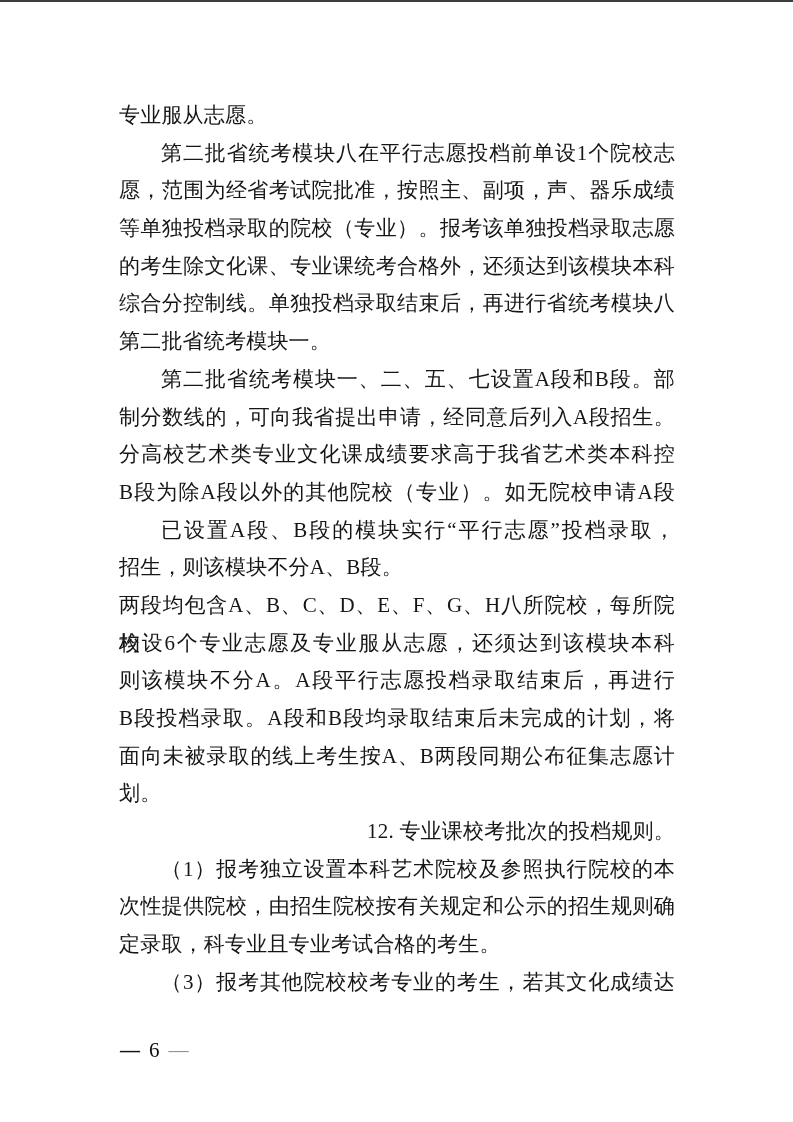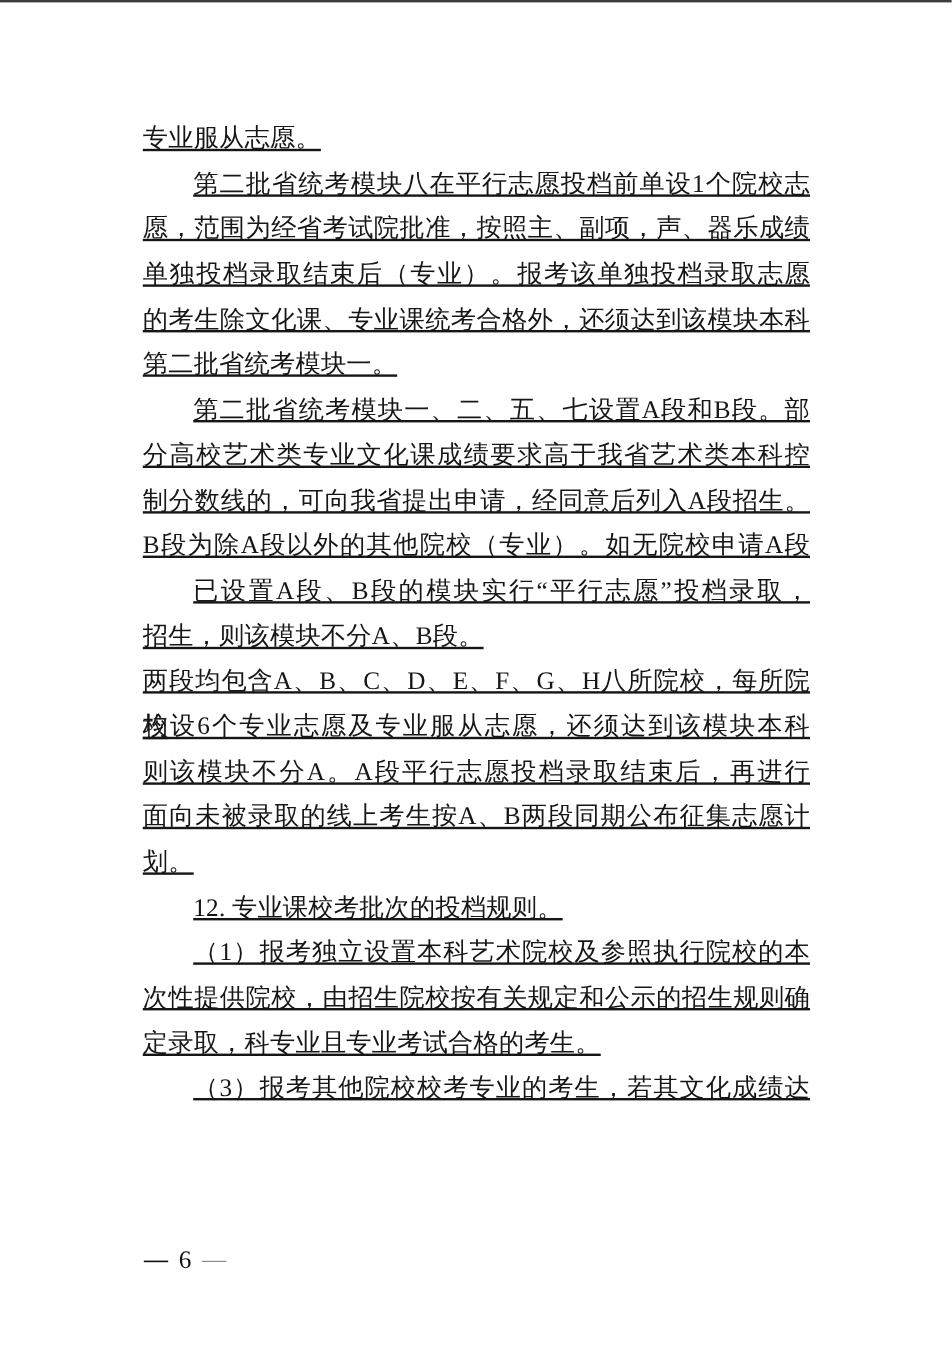--- a/index.html
+++ b/index.html
@@ -36,30 +36,30 @@
     top: 97px;
     width: 556px;
     color: #161616;
   }
   .line {
     font-size: 21px;
     line-height: 37.7px;
     height: 37.7px;
     white-space: nowrap;
     letter-spacing: 0.2px;
-    text-decoration: underline;
   }
   .line.fill {
     white-space: normal;
     text-align: justify;
     text-align-last: justify;
     text-justify: inter-character;
   }
   .line.indent {
     text-indent: 42px;
+    text-align: right;
   }
   .page-footer {
     position: absolute;
     left: 120px;
     top: 1038px;
     font-size: 20px;
     color: #111111;
     display: flex;
     align-items: center;
     gap: 9px;
@@ -79,32 +79,34 @@
 <body>
 
 <div class="page">
   <div class="scan-top-edge"></div>
 
   <div class="doc-body">
 
   <div class="line">专业服从志愿。</div>
       <div class="line fill indent">第二批省统考模块八在平行志愿投档前单设1个院校志</div>
       <div class="line fill">愿，范围为经省考试院批准，按照主、副项，声、器乐成绩</div>
-      <div class="line fill">单独投档录取结束后（专业）。报考该单独投档录取志愿</div>
+      <div class="line fill">等单独投档录取的院校（专业）。报考该单独投档录取志愿</div>
       <div class="line fill">的考生除文化课、专业课统考合格外，还须达到该模块本科</div>
+      <div class="line fill">综合分控制线。单独投档录取结束后，再进行省统考模块八</div>
       <div class="line">第二批省统考模块一。</div>
       <div class="line fill indent">第二批省统考模块一、二、五、七设置A段和B段。部</div>
+      <div class="line fill">制分数线的，可向我省提出申请，经同意后列入A段招生。</div>
       <div class="line fill">分高校艺术类专业文化课成绩要求高于我省艺术类本科控</div>
-      <div class="line fill">制分数线的，可向我省提出申请，经同意后列入A段招生。</div>
       <div class="line fill">B段为除A段以外的其他院校（专业）。如无院校申请A段</div>
       <div class="line fill indent">已设置A段、B段的模块实行“平行志愿”投档录取，</div>
       <div class="line">招生，则该模块不分A、B段。</div>
       <div class="line fill">两段均包含A、B、C、D、E、F、G、H八所院校，每所院校</div>
       <div class="line fill">均设6个专业志愿及专业服从志愿，还须达到该模块本科</div>
       <div class="line fill">则该模块不分A。A段平行志愿投档录取结束后，再进行</div>
+      <div class="line fill">B段投档录取。A段和B段均录取结束后未完成的计划，将</div>
       <div class="line fill">面向未被录取的线上考生按A、B两段同期公布征集志愿计</div>
       <div class="line">划。</div>
       <div class="line indent">12. 专业课校考批次的投档规则。</div>
       <div class="line fill indent">（1）报考独立设置本科艺术院校及参照执行院校的本</div>
       <div class="line fill">次性提供院校，由招生院校按有关规定和公示的招生规则确</div>
       <div class="line">定录取，科专业且专业考试合格的考生。</div>
       <div class="line fill indent">（3）报考其他院校校考专业的考生，若其文化成绩达</div>
     </div>
 
   <div class="page-footer">

